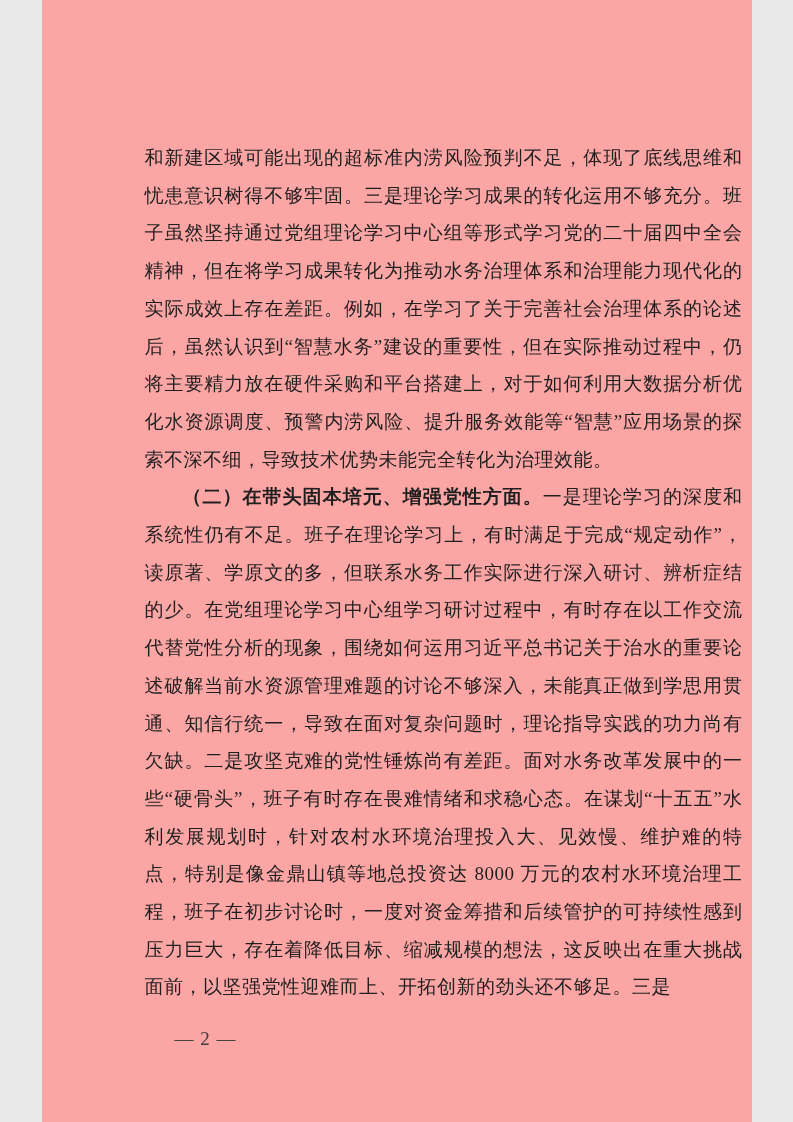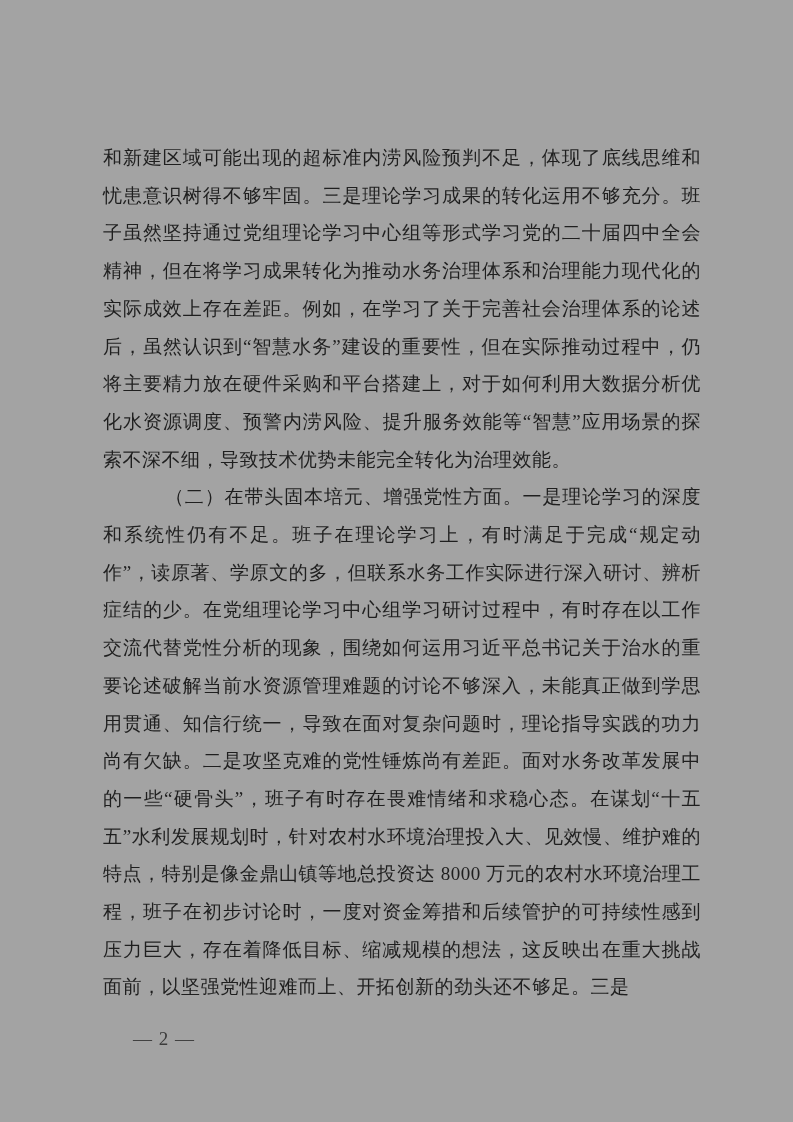--- a/index.html
+++ b/index.html
@@ -3,24 +3,24 @@
 <meta charset="utf-8">
 <title>Document Page</title>
 <style>
   html, body {
     margin: 0;
     padding: 0;
     background: #e9e9e9;
   }
   .page {
     position: relative;
-    width: 793px;
+    width: 710px;
     height: 1122px;
     margin: 0 auto;
-    background: #a3a3a3;
+    background: #fca5a5;
     overflow: hidden;
     font-family: "Liberation Serif", "DejaVu Serif", serif;
   }
   .body-text {
     position: absolute;
     left: 103px;
     top: 139px;
     width: 598px;
     color: #1f1f1f;
     font-size: 19px;
@@ -30,22 +30,21 @@
     letter-spacing: 0.5px;
   }
   .para {
     margin: 0;
     padding: 0;
   }
   .para.indent {
     text-indent: 2em;
   }
   .lead {
-    font-weight: normal;
-    margin-left: 24px;
+    font-weight: bold;
   }
   .page-number {
     position: absolute;
     left: 133px;
     top: 1028px;
     color: #3c3c3c;
     font-size: 19px;
     letter-spacing: 1px;
     white-space: pre;
   }

